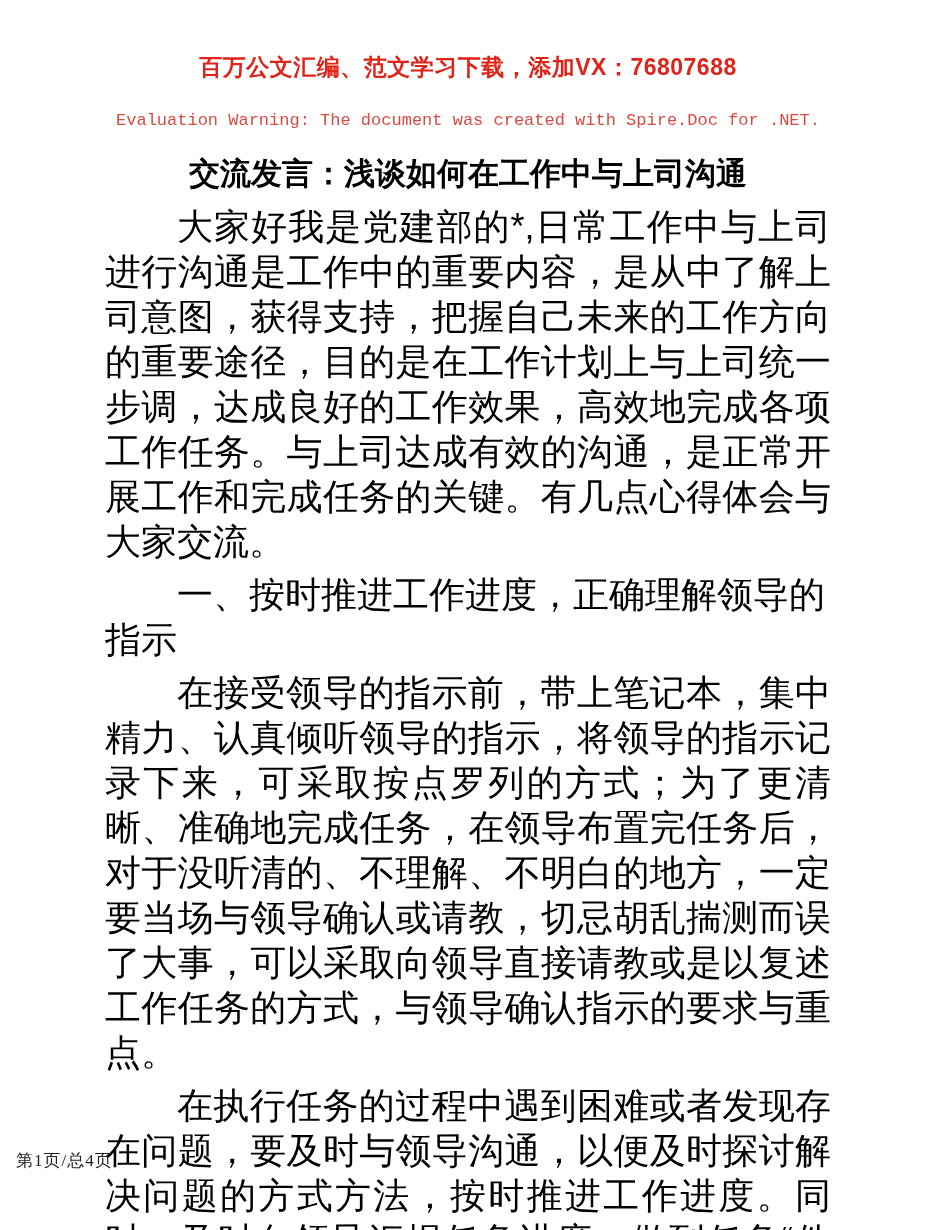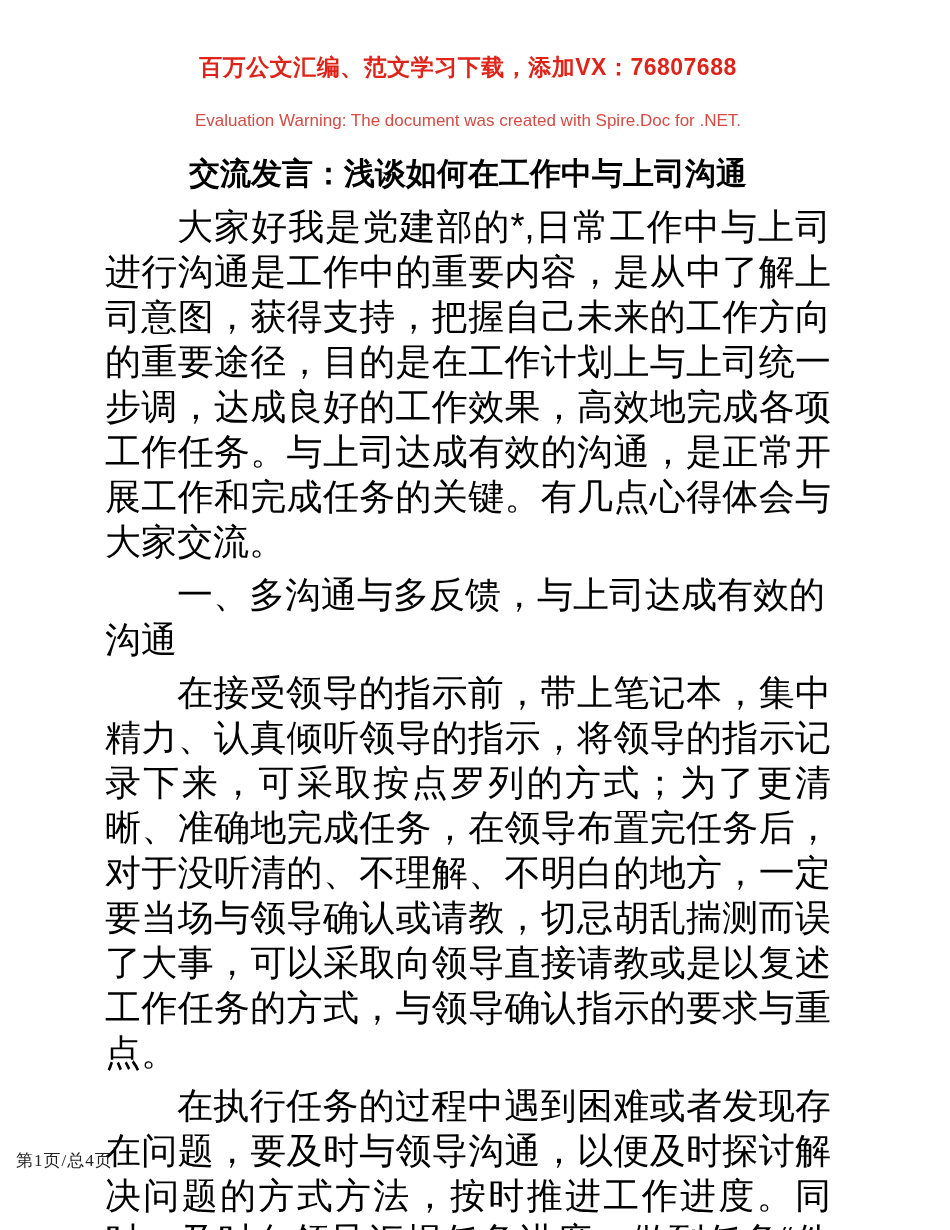--- a/index.html
+++ b/index.html
@@ -24,21 +24,21 @@
     color: var(--header-red, #e02318);
     font-size: 23px;
     font-weight: bold;
     line-height: 30px;
     letter-spacing: 0.5px;
   }
   .eval-warning {
     margin-top: 26px;
     text-align: center;
     color: var(--warning-red, #d84a42);
-    font-family: Liberation Sans, sans-serif;
+    font-family: Liberation Mono, monospace;
     font-size: 17px;
     line-height: 26px;
     white-space: nowrap;
   }
   .doc-title {
     margin: 18px 0 0 0;
     text-align: center;
     font-size: 31px;
     font-weight: bold;
     line-height: 44px;
@@ -79,21 +79,21 @@
 
 <div class="page" style="--header-red: #e02318; --warning-red: #d84a42; --text-color: #000000;">
   <div class="header-notice">百万公文汇编、范文学习下载，添加VX：76807688</div>
 
   <div class="eval-warning">Evaluation Warning: The document was created with Spire.Doc for .NET.</div>
 
   <h1 class="doc-title">交流发言：浅谈如何在工作中与上司沟通</h1>
 
   <div class="doc-body">
       <p class="block para">大家好我是党建部的*,日常工作中与上司进行沟通是工作中的重要内容，是从中了解上司意图，获得支持，把握自己未来的工作方向的重要途径，目的是在工作计划上与上司统一步调，达成良好的工作效果，高效地完成各项工作任务。与上司达成有效的沟通，是正常开展工作和完成任务的关键。有几点心得体会与大家交流。</p>
-      <p class="block heading">一、多沟通与多反馈，与上司达成有效的沟通</p>
+      <p class="block heading">一、按时推进工作进度，正确理解领导的指示</p>
       <p class="block para">在接受领导的指示前，带上笔记本，集中精力、认真倾听领导的指示，将领导的指示记录下来，可采取按点罗列的方式；为了更清晰、准确地完成任务，在领导布置完任务后，对于没听清的、不理解、不明白的地方，一定要当场与领导确认或请教，切忌胡乱揣测而误了大事，可以采取向领导直接请教或是以复述工作任务的方式，与领导确认指示的要求与重点。</p>
       <p class="block para">在执行任务的过程中遇到困难或者发现存在问题，要及时与领导沟通，以便及时探讨解决问题的方式方法，按时推进工作进度。同时，及时向领导汇报任务进度，做到任务“件件有回音，事事有着落”，让领导心中有数。</p>
       <p class="block heading">二、工作要做好，百万公文汇编</p>
     </div>
 
   <div class="page-footer">
     <span class="page-number">第1页/总4页</span>
   </div>
 </div>
 

